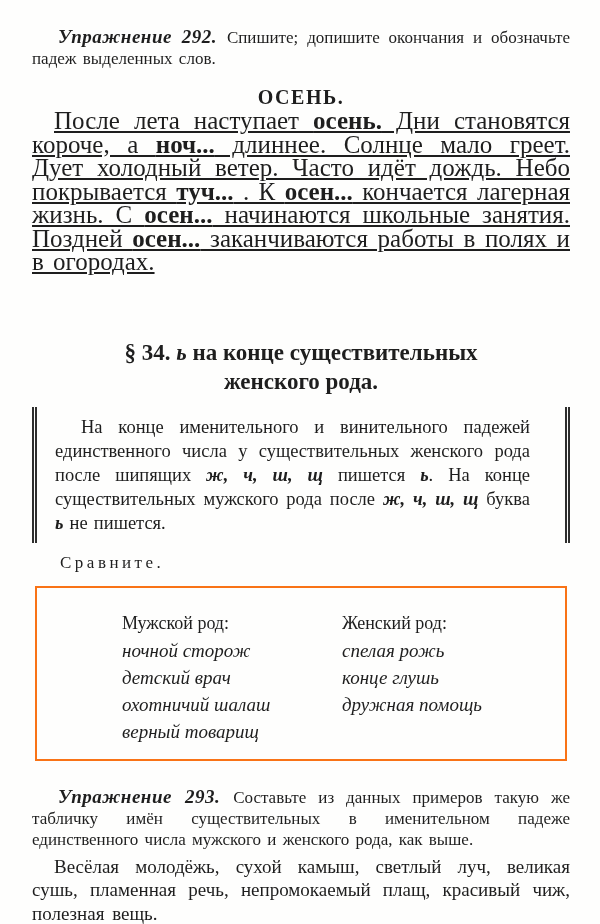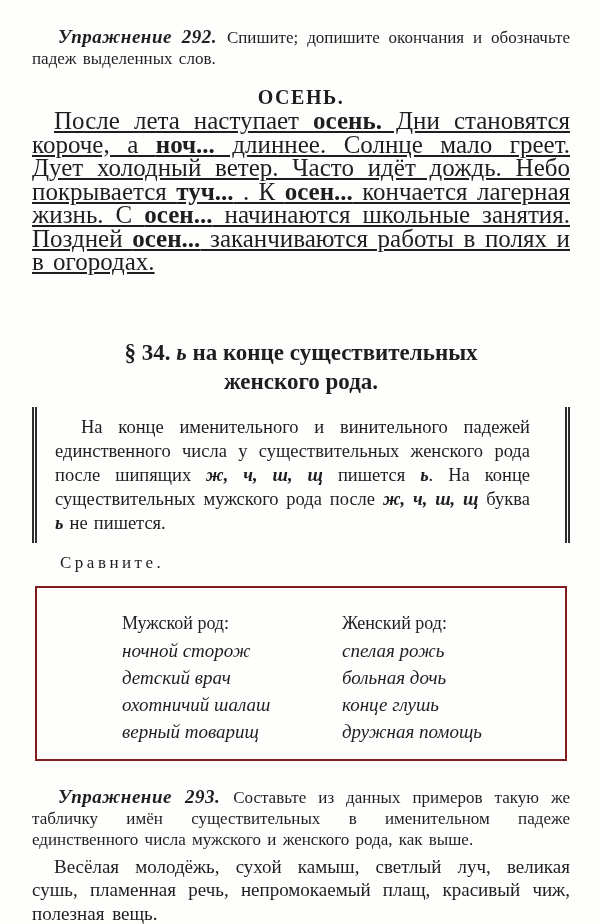--- a/index.html
+++ b/index.html
@@ -67,21 +67,21 @@
   .compare-label {
     margin-top: 10px;
     margin-left: 28px;
     font-size: 17px;
     letter-spacing: 3.5px;
   }
   .compare-table {
     margin-top: 13px;
     margin-left: 3px;
     margin-right: 3px;
-    border: 2px solid #7f1d1d;
+    border: 2px solid #f97316;
     padding: 22px 0 14px 0;
     display: flex;
   }
   .col-masculine { margin-left: 85px; width: 220px; }
   .col-feminine  { flex: 1; }
   .col-header {
     font-size: 18px;
     line-height: 27px;
   }
   .col-item {
@@ -128,21 +128,20 @@
     <div class="col-masculine">
       <div class="col-header">Мужской род:</div>
       <div class="col-item">ночной сторож</div>
       <div class="col-item">детский врач</div>
       <div class="col-item">охотничий шалаш</div>
       <div class="col-item">верный товарищ</div>
     </div>
     <div class="col-feminine">
       <div class="col-header">Женский род:</div>
       <div class="col-item">спелая рожь</div>
-      <div class="col-item">больная дочь</div>
       <div class="col-item">конце глушь</div>
       <div class="col-item">дружная помощь</div>
     </div>
   </div>
 
   <p class="exercise-intro exercise-293"><span class="ex-label">Упражнение 293. </span><span>Составьте из данных примеров такую же табличку имён существительных в именительном падеже единственного числа мужского и женского рода, как выше.</span></p>
 
   <p class="word-list">Весёлая молодёжь, сухой камыш, светлый луч, великая сушь, пламенная речь, непромокаемый плащ, красивый чиж, полезная вещь.</p>
 
 

